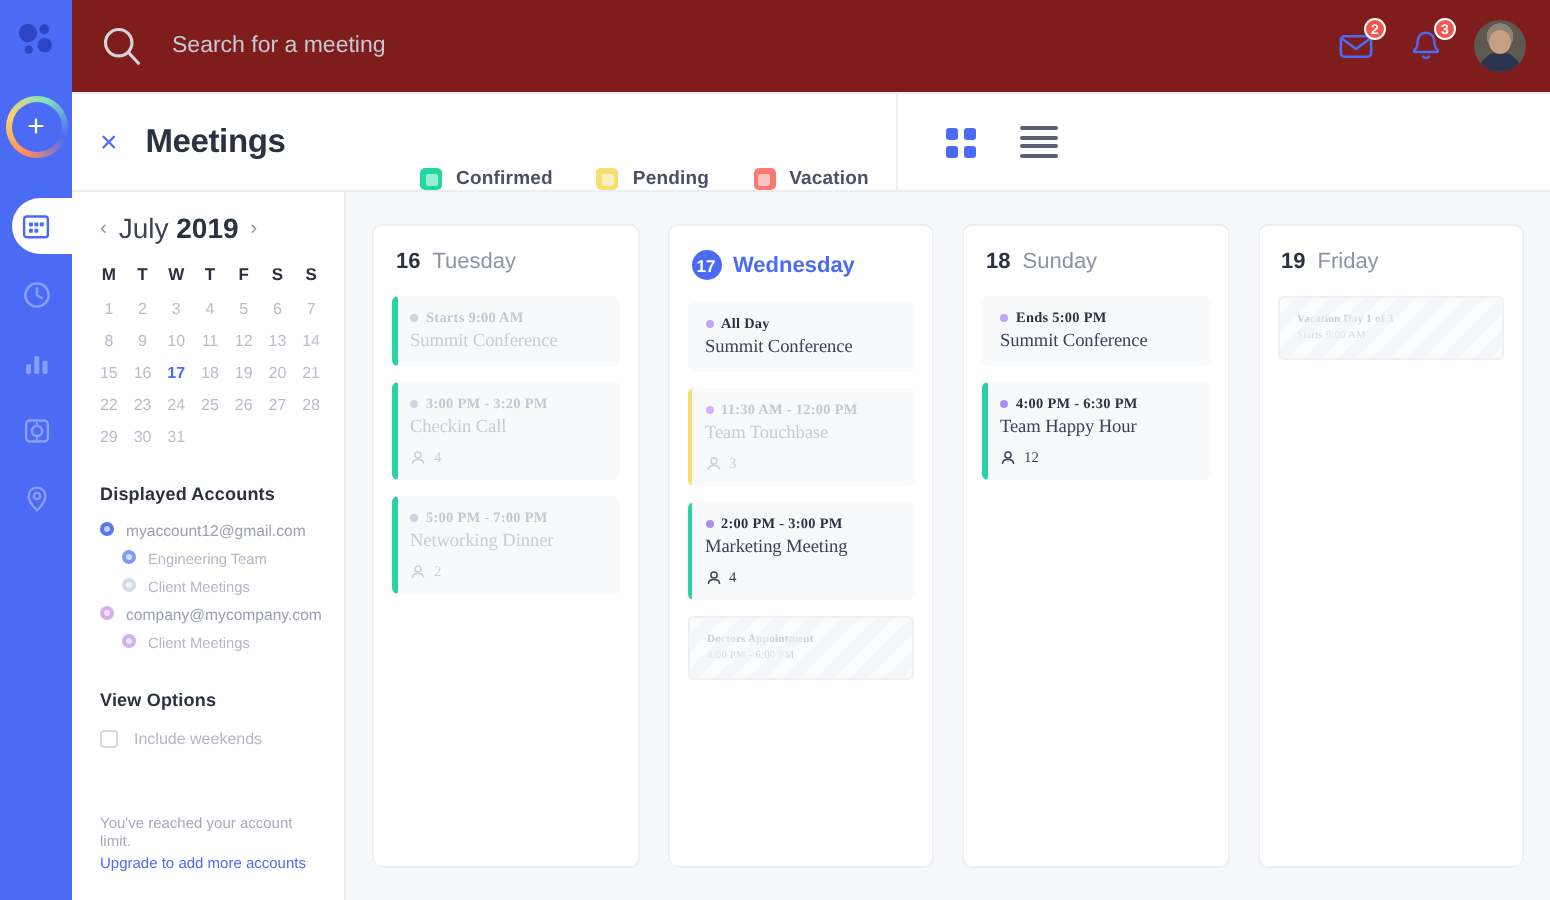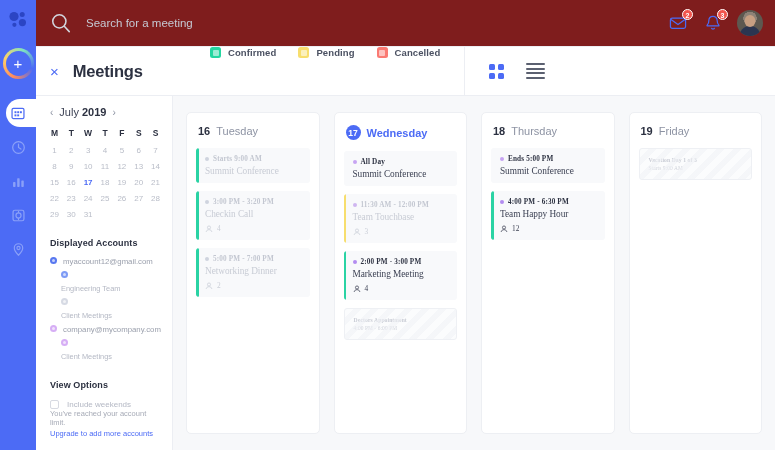--- a/index.html
+++ b/index.html
@@ -100,21 +100,21 @@
   
   .header {
     height: 49px; background: #fff;
     display: flex; align-items: stretch;
     border-bottom: 1px solid #eceef3;
     flex: 0 0 49px;
   }
   .hdr-title-zone { display: flex; align-items: center; padding-left: 14px; width: 170px; flex: 0 0 170px; }
   .close-x { color: #4c6bf5; font-size: 15px; cursor: pointer; line-height: 1; font-weight: 300;}
   .hdr-title { font-size: 16.5px; font-weight: bold; color: #2c3141; margin-left: 14px; letter-spacing: -0.2px; }
-  .filters-a { display: flex; align-items: flex-start; gap: 22px; padding-left: 4px; border-right: 1px solid #eceef3; padding-right: 24px;}
+  .filters-a { display: flex; align-items: flex-end; gap: 22px; padding-left: 4px; border-right: 1px solid #eceef3; padding-right: 14px;}
   .filters-b { display: flex; align-items: center; gap: 24px; padding-left: 36px; flex:1; border-right: 1px solid #eceef3; }
   .filt { display: flex; align-items: center; gap: 7px; cursor: pointer; }
   .cbox { width: 11px; height: 11px; border-radius: 2.5px; position: relative; }
   .cbox::after{ content:""; position:absolute; inset:2.5px; border-radius:1px; background:rgba(255,255,255,.55); }
   .filt-label { font-size: 9.5px; color: #4b5162; font-weight: bold; letter-spacing: .1px; }
   .view-toggle { display: flex; align-items: center; gap: 22px; padding: 0 24px; }
   .grid-ico { display: grid; grid-template-columns: 6px 6px; grid-template-rows: 6px 6px; gap: 3px; cursor:pointer; }
   .grid-ico i { background: #4c6bf5; border-radius: 1.5px; display:block; }
   .list-ico { display: flex; flex-direction: column; gap: 2.5px; cursor:pointer; width: 19px; }
   .list-ico i { height: 2.2px; background: #5b6070; border-radius: 1px; display:block; }
@@ -124,33 +124,33 @@
 
   
   .sidebar {
     width: 137px; flex: 0 0 137px;
     background: #fff; border-right: 1px solid #eceef3;
     padding: 10px 0 0 0; position: relative;
     display: flex; flex-direction: column;
   }
   .cal-head { display: flex; align-items: center; gap: 6px; padding: 0 0 0 14px; }
   .cal-arrow { color: #8d93a3; font-size: 10px; cursor: pointer; user-select:none; }
-  .cal-month { font-size: 11px; color: #3d4254; }
+  .cal-month { font-size: 14px; color: #3d4254; }
   .cal-month b { font-weight: bold; color: #2c3141; }
   .cal-grid {
     display: grid; grid-template-columns: repeat(7, 1fr);
     padding: 6px 8px 0 10px; row-gap: 2px;
   }
   .cal-dow { font-size: 8.5px; font-weight: bold; color: #2c3141; text-align: center; padding: 4px 0 3px; }
   .cal-day { font-size: 8px; color: #b9bdc8; text-align: center; padding: 2.6px 0; cursor: pointer; }
   .cal-day.sel { color: #4c6bf5; font-weight: bold; }
 
   .sec-title { font-size: 9px; font-weight: bold; color: #2c3141; padding: 16px 0 7px 14px; letter-spacing: .1px; }
   .acct { display: flex; gap: 6px; padding: 2.5px 0 2.5px 14px; cursor: pointer; }
-  .acct.sub { padding-left: 25px; flex-direction: column; }
+  .acct.sub { padding-left: 25px; }
   .dot { width: 7px; height: 7px; border-radius: 50%; flex: 0 0 7px; position: relative; }
   .dot::after{ content:""; position:absolute; inset:2px; border-radius:50%; background:rgba(255,255,255,.65); }
   .acct-label { font-size: 7.8px; color: #9ba0ad; white-space: nowrap; }
   .acct-label.sub { font-size: 7.4px; color: #b4b8c4; }
 
   .vopt { display: flex; align-items: center; gap: 8px; padding: 3px 0 0 14px; cursor: pointer; }
   .vopt-box { width: 9px; height: 9px; border: 1px solid #d7dae2; border-radius: 2px; background: #fff; flex:0 0 9px; }
   .vopt-label { font-size: 8px; color: #b4b8c4; }
 
   .sb-footer { margin-top: auto; padding: 0 14px 14px 14px; }
@@ -300,21 +300,21 @@
         <div class="filt">
           <span class="cbox" style="background:#24d6a0"></span>
           <span class="filt-label">Confirmed</span>
         </div>
         <div class="filt">
           <span class="cbox" style="background:#f7de6e"></span>
           <span class="filt-label">Pending</span>
         </div>
         <div class="filt">
           <span class="cbox" style="background:#fa7a73"></span>
-          <span class="filt-label">Cancelled</span>
+          <span class="filt-label">Vacation</span>
         </div>
       </div>
 
 
       <div class="view-toggle">
         <span class="grid-ico">
             <i></i>
             <i></i>
             <i></i>
             <i></i>
@@ -501,21 +501,21 @@
               </div>
             </div>
             <div class="evt faded">
               <div class="ft">Doctors Appointment</div>
               <div class="fs">4:00 PM - 6:00 PM</div>
             </div>
           </div>
           <div class="daycol">
             <div class="day-head">
               <span class="day-num">18</span>
-              <span class="day-name">Thursday</span>
+              <span class="day-name">Sunday</span>
             </div>
             <div class="evt">
               <div class="evt-time">
                 <span class="evt-dot" style="background:#c7a4f2"></span>
                 <span class="evt-time-txt" style="color:#2c3141">Ends 5:00 PM</span>
               </div>
               <div class="evt-title" style="color:#3d4254">Summit Conference</div>
             </div>
             <div class="evt">
               <span class="bar" style="background:#2ad3a4"></span>

